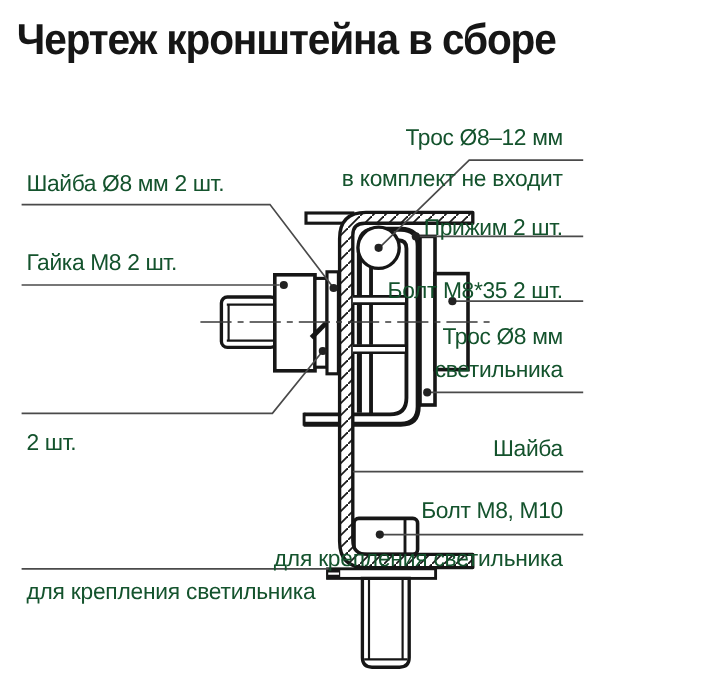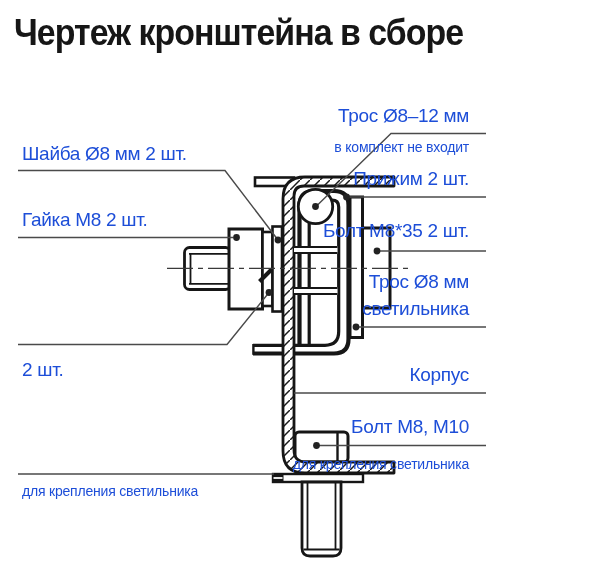--- a/index.html
+++ b/index.html
@@ -1,22 +1,22 @@
 <!DOCTYPE html>
 <html><head>
 <meta charset="utf-8">
 <style>
   html,body{margin:0;padding:0;background:#fff;}
   .canvas{position:relative;width:486px;height:582px;background:#fff;overflow:hidden;
           font-family:"Liberation Sans","DejaVu Sans",sans-serif;color:#1c1c1c;}
   .title{position:absolute;left:14px;top:12px;font-size:36px;font-weight:600;
          letter-spacing:-1px;transform:scaleX(.94);transform-origin:left top;white-space:nowrap;color:#161616;}
   svg.draw{position:absolute;left:0;top:0;}
-  .lbl{position:absolute;font-size:19px;font-weight:500;letter-spacing:-.3px;white-space:nowrap;color:#1d4ed8;}
-  .lbl.small{font-size:14px;letter-spacing:-.2px;}
+  .lbl{position:absolute;font-size:19px;font-weight:500;letter-spacing:-.3px;white-space:nowrap;color:#14532d;}
+  .lbl.small{font-size:19px;letter-spacing:-.2px;}
   .left-anchor{left:22px;}
   .right-anchor{right:17px;text-align:right;}
 </style>
 </head>
 <body>
 
 <div class="canvas">
 
   <div class="title">Чертеж кронштейна в сборе</div>
 
@@ -113,21 +113,21 @@
     </g>
   </svg>
 
   <div class="lbl left-anchor" style="top:143px">Шайба Ø8 мм 2 шт.</div>
   <div class="lbl left-anchor" style="top:209px">Гайка М8 2 шт.</div>
   <div class="lbl left-anchor" style="top:359px">2 шт.</div>
   <div class="lbl small left-anchor" style="top:483px">для крепления светильника</div>
 
   <div class="lbl right-anchor" style="top:105px">Трос Ø8–12 мм</div>
   <div class="lbl small right-anchor" style="top:139px">в комплект не входит</div>
-  <div class="lbl right-anchor" style="top:168px">Прижим 2 шт.</div>
-  <div class="lbl right-anchor" style="top:220px">Болт М8*35 2 шт.</div>
+  <div class="lbl right-anchor" style="top:180px">Прижим 2 шт.</div>
+  <div class="lbl right-anchor" style="top:232px">Болт М8*35 2 шт.</div>
   <div class="lbl right-anchor" style="top:271px">Трос Ø8 мм</div>
   <div class="lbl right-anchor" style="top:298px">светильника</div>
-  <div class="lbl right-anchor" style="top:364px">Корпус</div>
+  <div class="lbl right-anchor" style="top:364px">Шайба</div>
   <div class="lbl right-anchor" style="top:416px">Болт М8, М10</div>
   <div class="lbl small right-anchor" style="top:456px">для крепления светильника</div>
 
 </div>
 
 </body></html>

